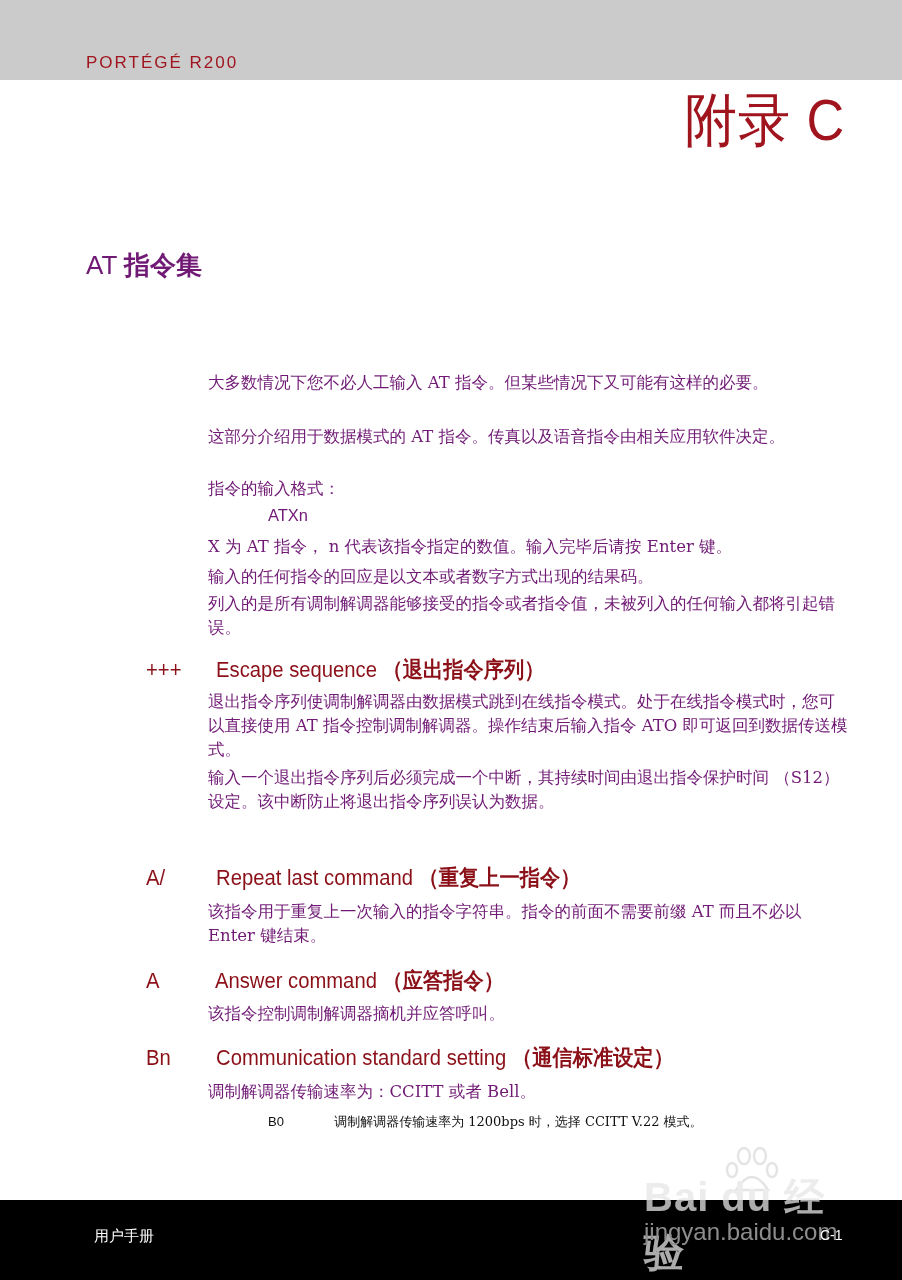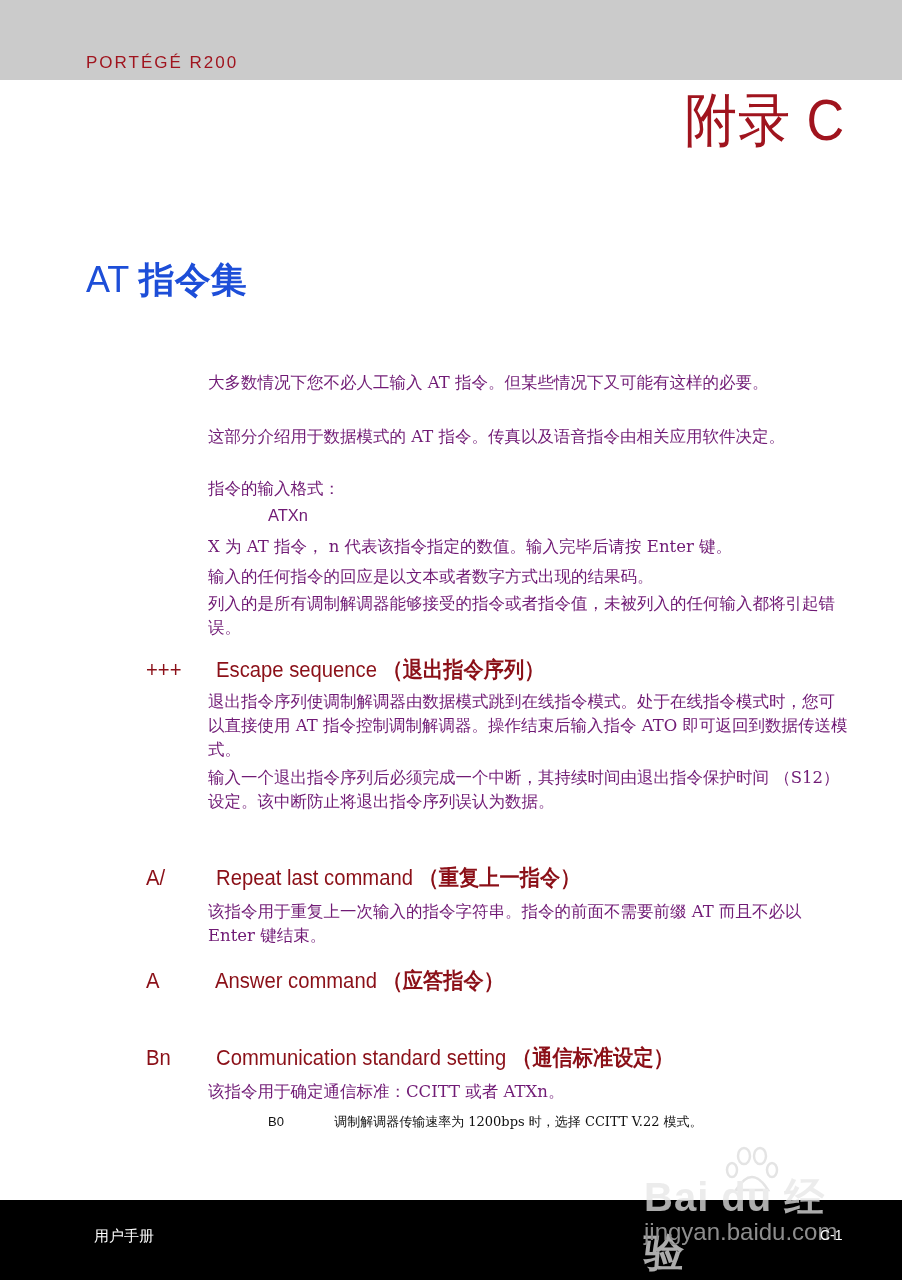--- a/index.html
+++ b/index.html
@@ -19,23 +19,23 @@
       font-family: "Liberation Sans", "DejaVu Sans", sans-serif;
       font-size: 17px; letter-spacing: 2px; color: #a0141e;
     }
     .appendix-title {
       position: absolute; right: 57px; top: 82px;
       font-family: "Liberation Sans", "DejaVu Sans", sans-serif;
       font-size: 58px; color: #a0141e; letter-spacing: 1px;
       transform: scaleX(0.9); transform-origin: right center;
     }
     .chapter-title {
-      position: absolute; left: 86px; top: 256px;
+      position: absolute; left: 86px; top: 248px;
       font-family: "Liberation Sans", "DejaVu Sans", sans-serif;
-      font-size: 36px; color: #1d4ed8;
+      font-size: 26px; color: #701a75;
     }
     .chapter-title .zh { font-weight: bold; }
     .para {
       position: absolute; left: 208px; width: 640px;
       font-size: 16.5px; line-height: 24px; color: #701a75;
     }
     .sans { font-family: "Liberation Sans", "DejaVu Sans", sans-serif; }
 
     .cmd-row {
       position: absolute; left: 146px; width: 720px;
@@ -122,27 +122,28 @@
     <span>Repeat last command</span>
     <span class="zh">（重复上一指令）</span>
   </div>
   <div class="para" style="top:900px;">该指令用于重复上一次输入的指令字符串。指令的前面不需要前缀 AT 而且不必以 Enter 键结束。</div>
 
   <div class="cmd-row" style="top:966px;">
     <span class="code">A</span>
     <span>Answer command</span>
     <span class="zh">（应答指令）</span>
   </div>
+  <div class="para" style="top:1002px;">该指令控制调制解调器摘机并应答呼叫。</div>
 
   <div class="cmd-row" style="top:1043px;">
     <span class="code">Bn</span>
     <span>Communication standard setting</span>
     <span class="zh">（通信标准设定）</span>
   </div>
-  <div class="para" style="top:1080px;">该指令用于确定通信标准：CCITT 或者 ATXn。</div>
+  <div class="para" style="top:1080px;">调制解调器传输速率为：CCITT 或者 Bell。</div>
   <div class="sub-item" style="top:1110px;">
     <span class="code">B0</span>
     <span>调制解调器传输速率为 1200bps 时，选择 CCITT V.22 模式。</span>
   </div>
 
   <div class="footer-band"></div>
   <div class="footer-left">用户手册</div>
 
   <div class="watermark">
     <svg class="wm-paw" viewBox="0 0 60 50">

